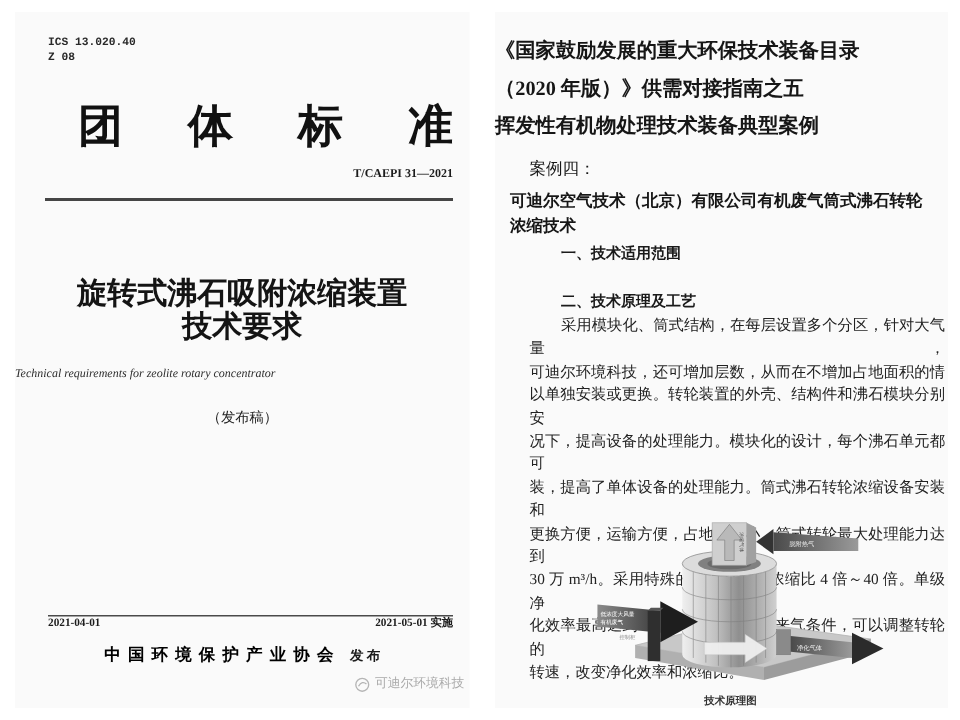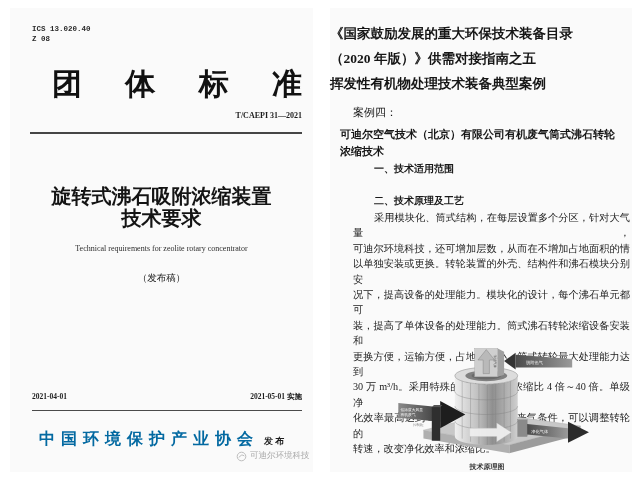--- a/index.html
+++ b/index.html
@@ -14,28 +14,28 @@
   .abs { position:absolute; }
 
   
   .ics { left:22px; top:16px; font-size:7.5px; line-height:10px; font-weight:bold; color:#2a2a2a;font-family:Liberation Mono, monospace; }
   .doc-type { left:42px; top:56px; width:250px; display:flex; justify-content:space-between;
               font-size:30px; font-weight:bold; color:#111; }
   .std-no { right:11px; top:103px; font-size:8px; font-weight:bold; }
   .rule1 { left:20px; top:124px; width:272px; height:2px; background:#454545; }
   .title-zh { left:0; right:0; top:178px; text-align:center; font-size:20px; line-height:21.5px;
               font-weight:bold; font-family:"Liberation Sans", sans-serif; color:#141414; }
-  .title-en { left:0; right:0; top:236px; text-align:center; font-size:8px; color:#2d2d2d; }
+  .title-en { left:0; right:0; top:236px; text-align:left; font-size:8px; color:#2d2d2d;font-style:italic; }
   .draft { left:0; right:0; top:264px; text-align:center; font-size:9.5px; color:#222; }
-  .date-row { left:22px; right:11px; top:384px; display:flex; justify-content:space-between;
+  .date-row { left:22px; right:11px; top:402px; display:flex; justify-content:space-between;
               font-size:7.5px; font-weight:bold; }
   .rule2 { left:22px; right:11px; top:402px; height:1px; background:#4a4a4a; }
   .issuer-row { left:0; right:0; top:421px; display:flex; justify-content:center;
                 align-items:baseline; gap:10px; }
-  .issuer { font-size:16px; font-weight:bold; letter-spacing:1px; color:#0369a1; }
+  .issuer { font-size:11px; font-weight:bold; letter-spacing:1px; color:#000000; }
   .issue-label { font-size:9px; font-weight:bold; }
 
   
   .hdr { left:0; right:0; top:13px; text-align:left; font-weight:bold;
          font-size:13.5px; line-height:25px; color:#161616; }
   .case-label { left:23px; top:97px; font-size:11px; font-weight:normal; color:#161616; }
   .case-title { left:10px; right:5px; top:118px; font-size:11px; line-height:17px;
                 font-weight:bold; color:#161616; }
   .sec-h { font-family:"Liberation Sans", sans-serif; font-weight:bold; font-size:10px; color:#1a1a1a; }
   #sec1-h { left:44px; top:154px; }

